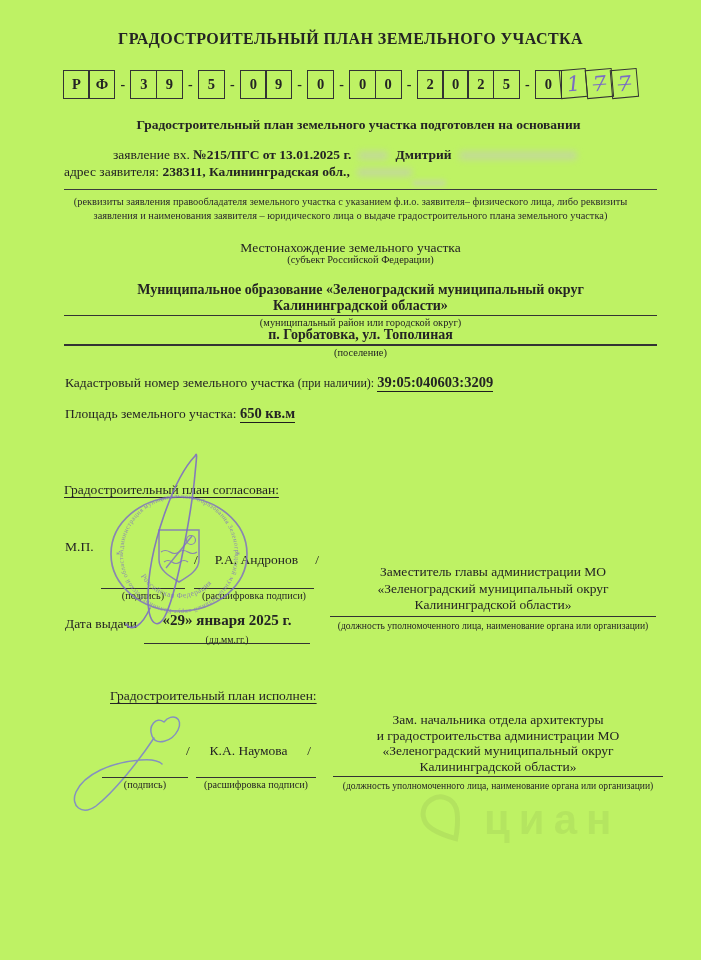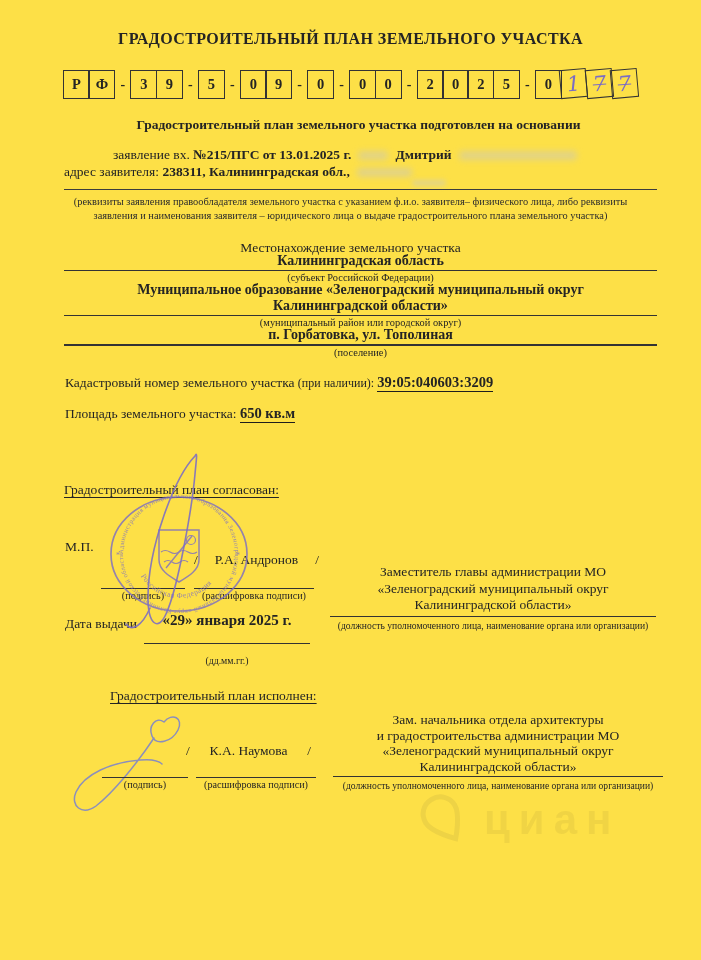--- a/index.html
+++ b/index.html
@@ -1,16 +1,16 @@
 <!DOCTYPE html>
 <html><head>
 <meta charset="utf-8">
 <style>
   html,body{margin:0;padding:0;background:#ffffff;}
-  .page{position:relative;width:701px;height:960px;background:#fde047;
+  .page{position:relative;width:701px;height:960px;background:#bef264;
         font-family:"Liberation Serif",serif;color:#242424;overflow:hidden;}
   .abs{position:absolute;}
   .c{text-align:center;}
   .b{font-weight:bold;}
 
   .title{top:30px;left:0;right:0;font-weight:bold;font-size:16px;letter-spacing:.4px;}
 
   .code-row{top:70px;left:0;right:0;display:flex;justify-content:center;align-items:center;}
   .code-group{display:flex;}
   .cell{width:25px;height:27px;border:1.6px solid #333;margin-left:-1.6px;
@@ -66,21 +66,21 @@
 
   .pos{text-align:center;font-size:13.5px;}
   .pos .pval{border-bottom:1.2px solid #333;padding-bottom:2px;}
   .pos .pcap{font-size:9.6px;padding-top:1px;}
   .pos1{top:564px;left:330px;width:326px;line-height:16.5px;}
   .pos2{top:712px;left:333px;width:330px;line-height:15.5px;}
 
   .date-label{top:616px;left:65px;font-size:13.5px;}
   .date-value{top:612px;left:144px;width:166px;text-align:center;font-weight:bold;
               font-size:15px;border-bottom:1.3px solid #333;padding-bottom:14px;}
-  .date-cap{top:634px;left:144px;width:166px;text-align:center;font-size:9.8px;margin-top:21px;}
+  .date-cap{top:634px;left:144px;width:166px;text-align:center;font-size:9.8px;}
 
   .exec-head{top:688px;left:110px;font-size:13.5px;text-decoration:underline;
              text-underline-offset:3px;text-decoration-thickness:1.2px;}
 
   .stamp-svg{left:106px;top:494px;}
   .sig1-svg{left:118px;top:448px;}
   .sig2-svg{left:52px;top:700px;}
 
   .watermark{top:790px;left:418px;display:flex;align-items:center;gap:14px;}
   .wm-text{font-family:"Liberation Sans",sans-serif;font-weight:bold;font-size:42px;
@@ -152,21 +152,20 @@
   <div class="abs rule-app"></div>
 
   <div class="abs requisites c">
     <div>(реквизиты заявления правообладателя земельного участка с указанием ф.и.о. заявителя– физического лица, либо реквизиты</div>
     <div>заявления и наименования заявителя – юридического лица о выдаче градостроительного плана земельного участка)</div>
   </div>
 
   <div class="abs loc-head c">Местонахождение земельного участка</div>
 
   <div class="abs field region">
-    <div class="fval">Калининградская область</div>
     <div class="fcap">(субъект Российской Федерации)</div>
   </div>
 
   <div class="abs field muni">
     <div class="fval">
       <div>Муниципальное образование «Зеленоградский муниципальный округ</div>
       <div>Калининградской области»</div>
     </div>
     <div class="fcap">(муниципальный район или городской округ)</div>
   </div>

